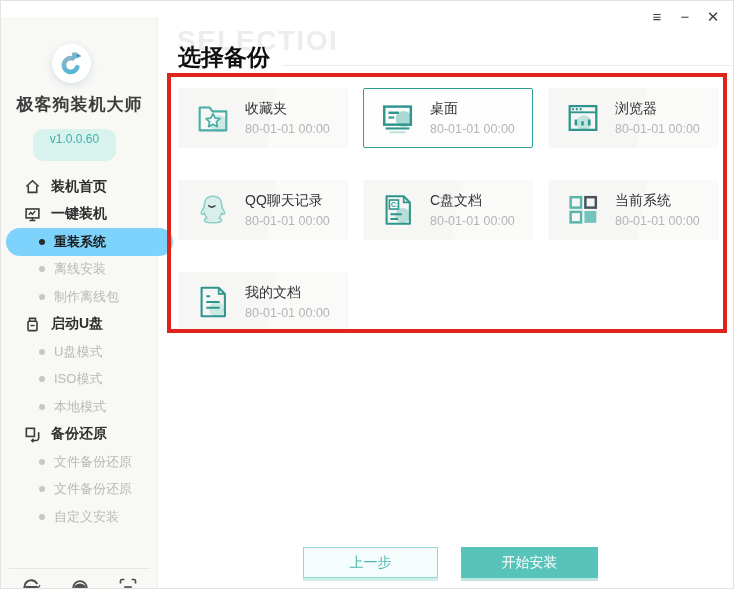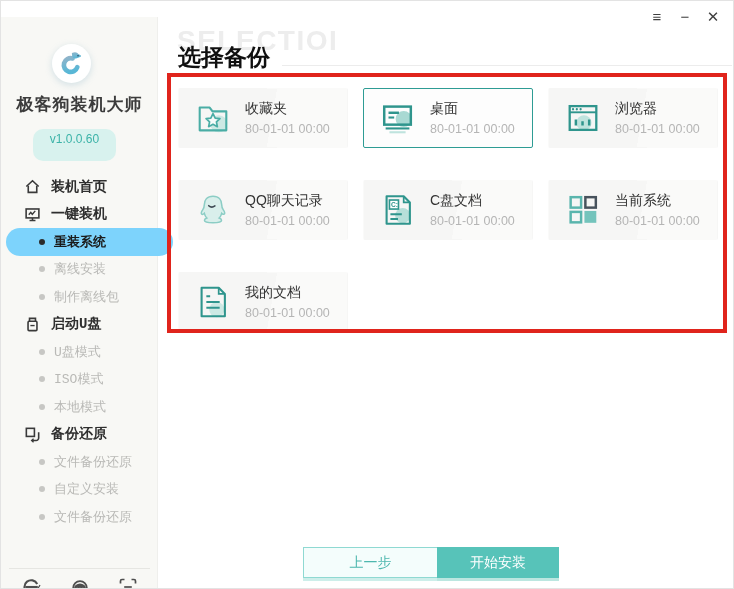--- a/index.html
+++ b/index.html
@@ -10,21 +10,21 @@
   .win-controls { position:absolute; top:6px; right:10px; display:flex; gap:8px; z-index:20; }
   .win-controls span { width:20px; height:20px; text-align:center; line-height:20px; font-size:15px; color:#3f3f3f; cursor:pointer; }
 
   
   .sidebar { position:absolute; left:0; top:16px; width:157px; height:589px; background:#f8f8f5; border-right:1px solid #efefec; }
   .logo { position:absolute; left:51px; top:27px; width:39px; height:39px; border-radius:50%; background:#fff; box-shadow:0 2px 7px rgba(110,160,185,.28); display:flex; align-items:center; justify-content:center; }
   .logo svg { width:29px; height:29px; }
   .app-name { position:absolute; top:76px; left:0; width:157px; text-align:center; font-size:17px; font-weight:bold; color:#3c3c3c; letter-spacing:1px; }
   .version-pill { position:absolute; left:32px; top:112px; width:83px; height:32px; background:#d8f2ee; border-radius:10px; color:#3cb3a8; font-size:12px; line-height:20px; text-align:center; }
 
-  .nav { position:absolute; left:0; top:156px; width:181px; display:flex; flex-direction:column;font-family:Liberation Mono, monospace; }
+  .nav { position:absolute; left:0; top:156px; width:181px; display:flex; flex-direction:column; }
   .nav-item { height:27.5px; display:flex; align-items:center; cursor:pointer; }
   .nav-item.main { padding-left:23px; font-size:14px; font-weight:bold; color:#2f2f2f; }
   .nav-item.main .nic { width:17px; height:17px; margin-right:10px; display:inline-flex; }
   .nav-item.main .nic svg { width:17px; height:17px; }
   .nav-item.sub { padding-left:38px; font-size:13px; color:#b9b9b6; }
   .nav-item.sub .bullet { width:6px; height:6px; border-radius:50%; background:#c7c7c4; margin-right:9px; flex:none; }
   .nav-item.sub.active { color:#1b1b1b; font-weight:bold; background:#7dd3fc; border-radius:14px; margin:0 9px 0 5px; padding-left:33px; }
   .nav-item.sub.active .bullet { background:#2b2b2b; }
 
   .side-divider { position:absolute; left:8px; top:551px; width:141px; height:1px; background:#e6e6e2; }
@@ -43,21 +43,21 @@
   .card { height:60px; background:linear-gradient(100deg,#f6f6f5 55%,#fafaf9 55%); border:1px solid rgba(0,0,0,0); border-radius:2px; display:flex; align-items:center; cursor:pointer; }
   .card.selected { background:#fdfdfd; border:1px solid #2e9c94; }
   .card .ic { width:38px; height:38px; margin:0 13px 0 15px; flex:none; }
   .card .ic svg { width:38px; height:38px; }
   .card .txt { display:flex; flex-direction:column; }
   .card .tt { font-size:14px; color:#333; margin-bottom:4px; }
   .card .dt { font-size:12.5px; color:#b5b5b5; }
 
   .btn { position:absolute; top:546px; height:31px; font-size:14px; font-family:inherit; cursor:pointer;text-align:center; }
   .btn-prev { left:302px; width:135px; background:#f4fdfc; border:1px solid #8fd9d2; color:#4db7ae; box-shadow:0 3px 0 #cdeeea; }
-  .btn-start { left:436px; width:122px; background:#57c3b9; border:none; color:#ffffff; box-shadow:0 3px 0 #bce6e0; }
+  .btn-start { left:460px; width:137px; background:#57c3b9; border:none; color:#ffffff; box-shadow:0 3px 0 #bce6e0; }
 </style>
 </head>
 <body>
 
 <div id="window">
 
   <div class="win-controls">
     <span>≡</span>
     <span>−</span>
     <span>✕</span>
@@ -144,25 +144,25 @@
             </svg>
           </span>
           <span>备份还原</span>
         </div>
         <div class="nav-item sub">
           <span class="bullet"></span>
           <span>文件备份还原</span>
         </div>
         <div class="nav-item sub">
           <span class="bullet"></span>
+          <span>文件备份还原</span>
+        </div>
+        <div class="nav-item sub">
+          <span class="bullet"></span>
           <span>自定义安装</span>
-        </div>
-        <div class="nav-item sub">
-          <span class="bullet"></span>
-          <span>文件备份还原</span>
         </div>
       </div>
 
     <div class="side-divider"></div>
     <div class="side-footer">
       <span class="fic">
         <svg viewBox="0 0 20 20">
             <path d="M16.2 12.8 A6.7 6.7 0 1 1 16.2 7" fill="none" stroke="#4e4e4e" stroke-width="2.1"></path>
             <path d="M4.4 10 H16.8" stroke="#4e4e4e" stroke-width="2.1"></path>
             <path d="M2 14.8 C7.5 18 15.5 15 19 8" fill="none" stroke="#4e4e4e" stroke-width="1.2"></path>

